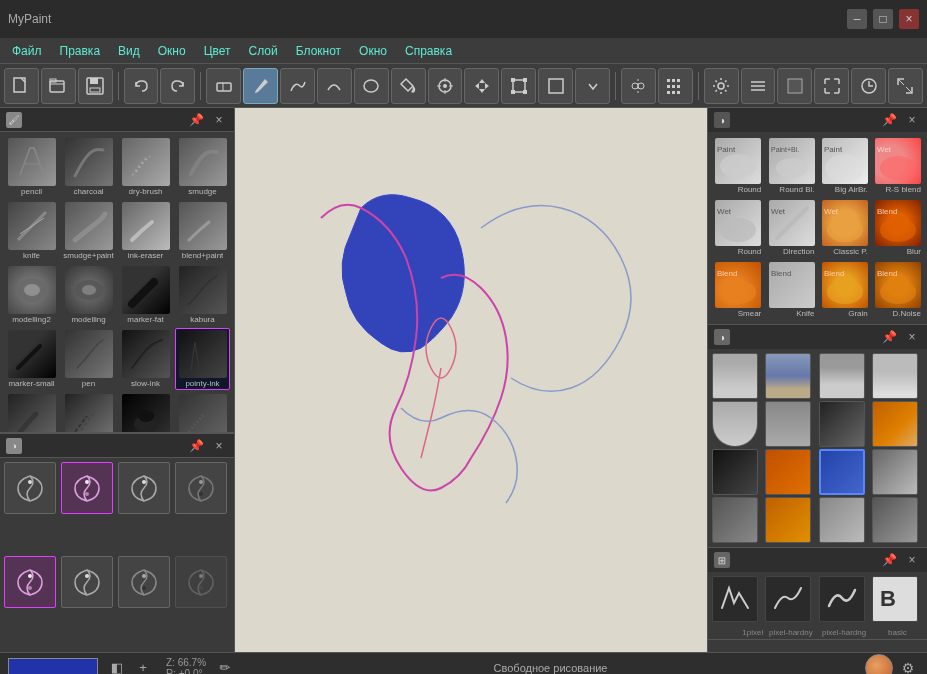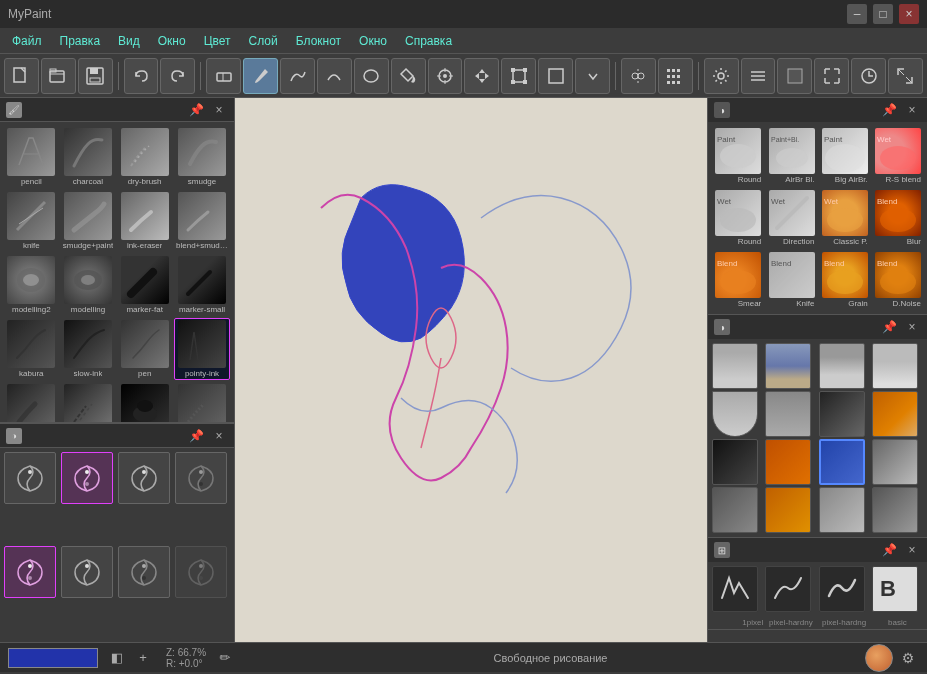--- a/index.html
+++ b/index.html
@@ -7,21 +7,21 @@
       width: 927px;
       height: 674px;
       background: #3c3c3c;
       font-family: 'Segoe UI', Arial, sans-serif;
       font-size: 11px;
       color: #ddd;
       overflow: hidden;
     }
     
     .title-bar {
-      height: 28px;
+      height: 38px;
       background: #2b2b2b;
       display: flex;
       align-items: center;
       justify-content: space-between;
       padding: 0 8px;
     }
     .title-bar-controls {
       display: flex;
       gap: 6px;
       margin-left: auto;
@@ -632,21 +632,21 @@
             </svg>
         </div>
         <span class="brush-label">ink-eraser</span>
       </div>
       <div class="brush-item">
         <div class="brush-thumb bt-blend">
           <svg width="44" height="44" viewBox="0 0 44 44">
               <path d="M8 36 Q18 26 28 18" fill="none" stroke="#999" stroke-width="3" stroke-linecap="round"></path>
             </svg>
         </div>
-        <span class="brush-label">blend+smudge</span>
+        <span class="brush-label">blend+paint</span>
       </div>
 
       <div class="brush-item">
         <div class="brush-thumb bt-modelling2">
           <svg width="44" height="44" viewBox="0 0 44 44">
               <ellipse cx="22" cy="22" rx="14" ry="12" fill="#666" opacity="0.7"></ellipse>
               <ellipse cx="22" cy="22" rx="8" ry="6" fill="#999" opacity="0.8"></ellipse>
             </svg>
         </div>
         <span class="brush-label">modelling2</span>
@@ -662,51 +662,51 @@
       </div>
       <div class="brush-item">
         <div class="brush-thumb bt-marker-fat">
           <svg width="44" height="44" viewBox="0 0 44 44">
               <path d="M8 36 Q18 26 30 14" fill="none" stroke="#111" stroke-width="8" stroke-linecap="round"></path>
             </svg>
         </div>
         <span class="brush-label">marker-fat</span>
       </div>
       <div class="brush-item">
+        <div class="brush-thumb bt-kabura">
+          <svg width="44" height="44" viewBox="0 0 44 44">
+              <path d="M8 36 Q16 28 22 20 Q28 12 36 8" fill="none" stroke="#333" stroke-width="2" stroke-linecap="round"></path>
+            </svg>
+        </div>
+        <span class="brush-label">kabura</span>
+      </div>
+
+      <div class="brush-item">
         <div class="brush-thumb bt-marker-small">
           <svg width="44" height="44" viewBox="0 0 44 44">
               <path d="M8 36 Q18 26 30 14" fill="none" stroke="#111" stroke-width="4" stroke-linecap="round"></path>
             </svg>
         </div>
         <span class="brush-label">marker-small</span>
       </div>
-
-      <div class="brush-item">
-        <div class="brush-thumb bt-kabura">
-          <svg width="44" height="44" viewBox="0 0 44 44">
-              <path d="M8 36 Q16 28 22 20 Q28 12 36 8" fill="none" stroke="#333" stroke-width="2" stroke-linecap="round"></path>
-            </svg>
-        </div>
-        <span class="brush-label">kabura</span>
+      <div class="brush-item">
+        <div class="brush-thumb bt-pen">
+          <svg width="44" height="44" viewBox="0 0 44 44">
+              <path d="M10 36 Q18 28 24 20 Q30 12 36 8" fill="none" stroke="#444" stroke-width="1.5" stroke-linecap="round"></path>
+            </svg>
+        </div>
+        <span class="brush-label">pen</span>
       </div>
       <div class="brush-item">
         <div class="brush-thumb bt-slow-ink">
           <svg width="44" height="44" viewBox="0 0 44 44">
               <path d="M8 36 Q15 26 22 18 Q30 10 38 8" fill="none" stroke="#222" stroke-width="2" stroke-linecap="round"></path>
             </svg>
         </div>
         <span class="brush-label">slow-ink</span>
-      </div>
-      <div class="brush-item">
-        <div class="brush-thumb bt-pen">
-          <svg width="44" height="44" viewBox="0 0 44 44">
-              <path d="M10 36 Q18 28 24 20 Q30 12 36 8" fill="none" stroke="#444" stroke-width="1.5" stroke-linecap="round"></path>
-            </svg>
-        </div>
-        <span class="brush-label">pen</span>
       </div>
       <div class="brush-item active">
         <div class="brush-thumb bt-pointy-ink">
           <svg width="44" height="44" viewBox="0 0 44 44">
               <path d="M10 38 L14 10 L18 38" fill="none" stroke="#333" stroke-width="1.5"></path>
             </svg>
         </div>
         <span class="brush-label">pointy-ink</span>
       </div>
 
@@ -859,21 +859,21 @@
           </div>
           <span class="preset-label">Round</span>
         </div>
         <div class="preset-item">
           <div class="preset-thumb rpt-paintb">
             <svg width="46" height="46" viewBox="0 0 46 46">
                 <text x="2" y="14" font-size="7" fill="#555">Paint+Bl.</text>
                 <ellipse cx="23" cy="30" rx="16" ry="10" fill="#ccc" opacity="0.7"></ellipse>
               </svg>
           </div>
-          <span class="preset-label">AirBr Bl.</span>
+          <span class="preset-label">Round Bl.</span>
         </div>
         <div class="preset-item">
           <div class="preset-thumb rpt-bigair">
             <svg width="46" height="46" viewBox="0 0 46 46">
                 <text x="2" y="14" font-size="8" fill="#555">Paint</text>
                 <ellipse cx="23" cy="30" rx="20" ry="14" fill="#ddd" opacity="0.5"></ellipse>
               </svg>
           </div>
           <span class="preset-label">Big AirBr.</span>
         </div>

